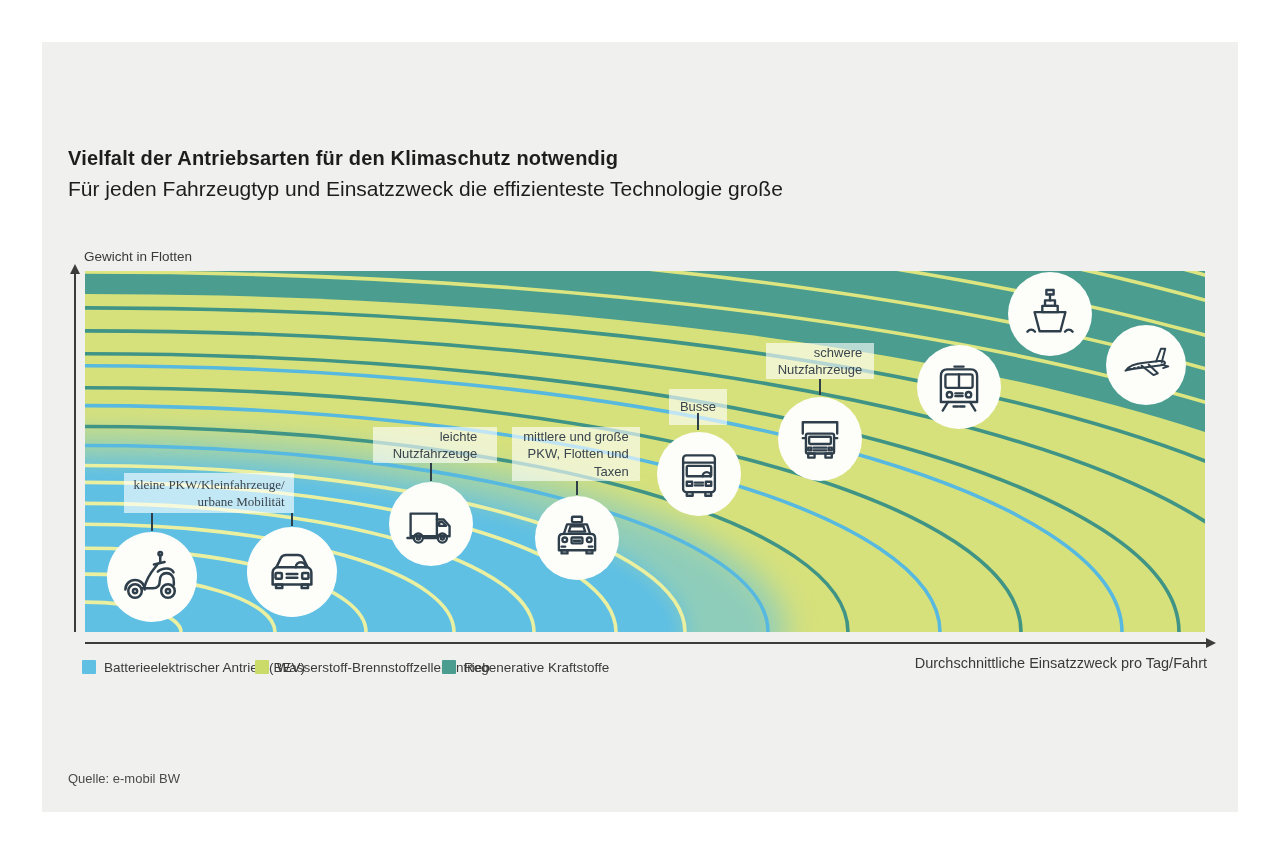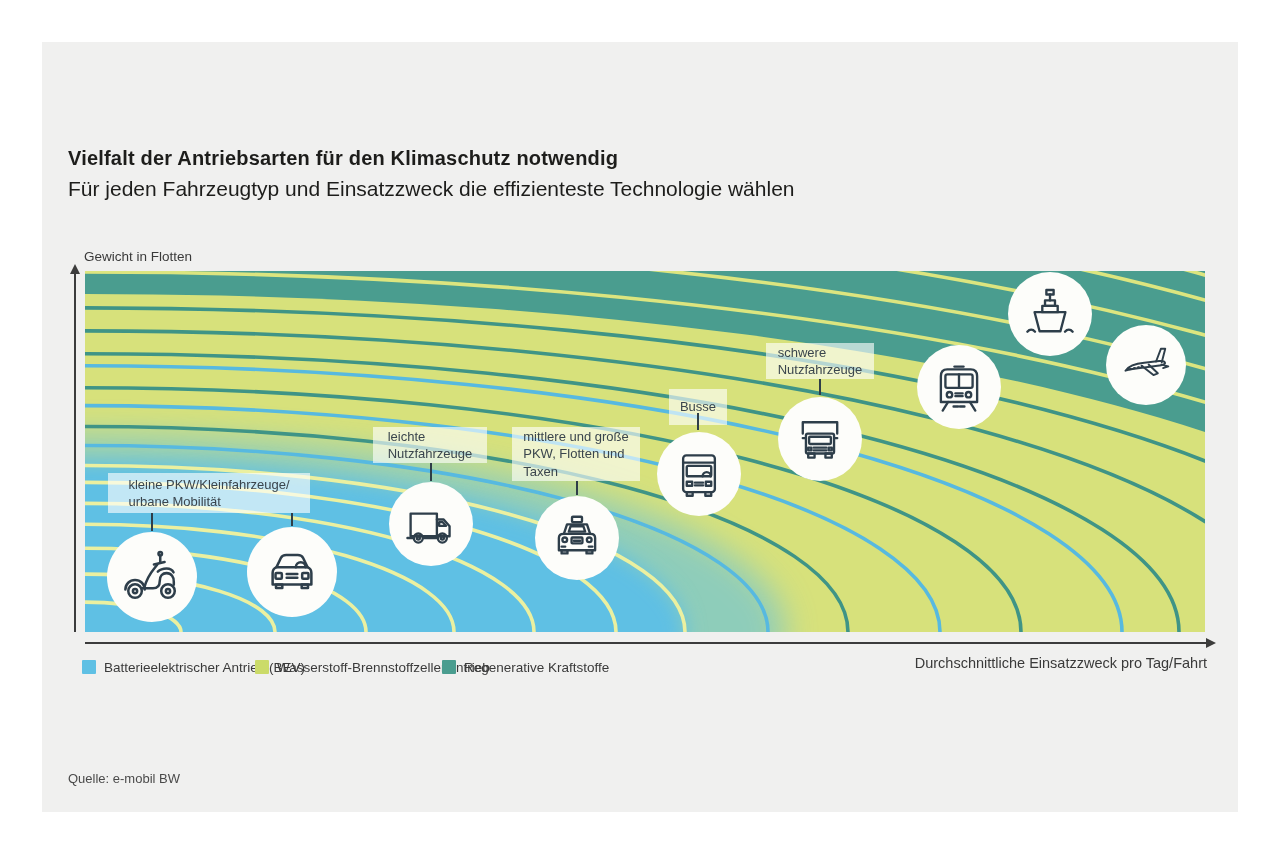--- a/index.html
+++ b/index.html
@@ -19,33 +19,33 @@
   .yarrow{position:absolute;left:70px;top:264px;width:0;height:0;
           border-left:5px solid transparent;border-right:5px solid transparent;border-bottom:10px solid #3c3c3c;}
   .xaxis{position:absolute;left:85px;top:642px;width:1121px;height:2px;background:#3c3c3c;}
   .xarrow{position:absolute;left:1206px;top:638px;width:0;height:0;
           border-top:5px solid transparent;border-bottom:5px solid transparent;border-left:10px solid #3c3c3c;}
 
   .vcircle{position:absolute;border-radius:50%;background:#fdfdfa;display:flex;align-items:center;justify-content:center;}
   .vicon{stroke:#2e3e4a;fill:none;stroke-width:2.6;stroke-linecap:round;stroke-linejoin:round;}
 
   .callout{position:absolute;background:rgba(255,255,255,0.62);color:#3a454d;font-size:13px;line-height:1.33;
-           text-align:left;white-space:pre-line;display:flex;align-items:center;justify-content:center;padding:8px 4px;box-sizing:border-box;}
+           text-align:right;white-space:pre-line;display:flex;align-items:center;justify-content:center;padding:8px 4px;box-sizing:border-box;}
   .conn{position:absolute;width:1.6px;background:#2f3e48;}
   .sw{position:absolute;width:14px;height:14px;top:660px;border-radius:1px;}
   .lgtext{position:absolute;top:660px;font-size:13.5px;color:#3a3a3a;}
 </style>
 </head>
 <body>
 
 <div class="stage">
   <div class="card"></div>
 
   <div class="title">Vielfalt der Antriebsarten für den Klimaschutz notwendig</div>
-  <div class="subtitle">Für jeden Fahrzeugtyp und Einsatzzweck die effizienteste Technologie wählen</div>
+  <div class="subtitle">Für jeden Fahrzeugtyp und Einsatzzweck die effizienteste Technologie große</div>
   <div class="ylab">Gewicht in Flotten</div>
 
   <div class="plot">
     <svg id="fanSvg" viewBox="0 0 1120 362" preserveAspectRatio="none">
         <defs>
           <filter id="soft16" x="-30%" y="-30%" width="160%" height="160%">
             <feGaussianBlur stdDeviation="16"></feGaussianBlur>
           </filter>
           <filter id="soft10" x="-30%" y="-30%" width="160%" height="160%">
             <feGaussianBlur stdDeviation="10"></feGaussianBlur>
@@ -76,23 +76,23 @@
         <ellipse cx="0" cy="362" rx="1615" ry="462" fill="none" stroke="#dce57f" stroke-width="3.6"></ellipse>
         <ellipse cx="0" cy="362" rx="1640" ry="490" fill="none" stroke="#dce57f" stroke-width="3.6"></ellipse>
       </svg>
   </div>
 
   <div class="yaxis"></div>
   <div class="yarrow"></div>
   <div class="xaxis"></div>
   <div class="xarrow"></div>
 
-  <div class="callout" style="left:108px;top:473px;width:202px;height:40px;">kleine PKW/Kleinfahrzeuge/
+  <div class="callout" style="left:124px;top:473px;width:170px;height:40px;font-family:Liberation Serif, serif;">kleine PKW/Kleinfahrzeuge/
 urbane Mobilität</div>
-  <div class="callout" style="left:373px;top:427px;width:114px;height:36px;">leichte
+  <div class="callout" style="left:373px;top:427px;width:124px;height:36px;">leichte
 Nutzfahrzeuge</div>
   <div class="callout" style="left:512px;top:427px;width:128px;height:54px;">mittlere und große
 PKW, Flotten und
 Taxen</div>
   <div class="callout" style="left:669px;top:389px;width:58px;height:36px;">Busse</div>
   <div class="callout" style="left:766px;top:343px;width:108px;height:36px;">schwere
 Nutzfahrzeuge</div>
 
   <div class="conn" style="left:151px;top:513px;height:18px;"></div>
   <div class="conn" style="left:291px;top:513px;height:13px;"></div>

